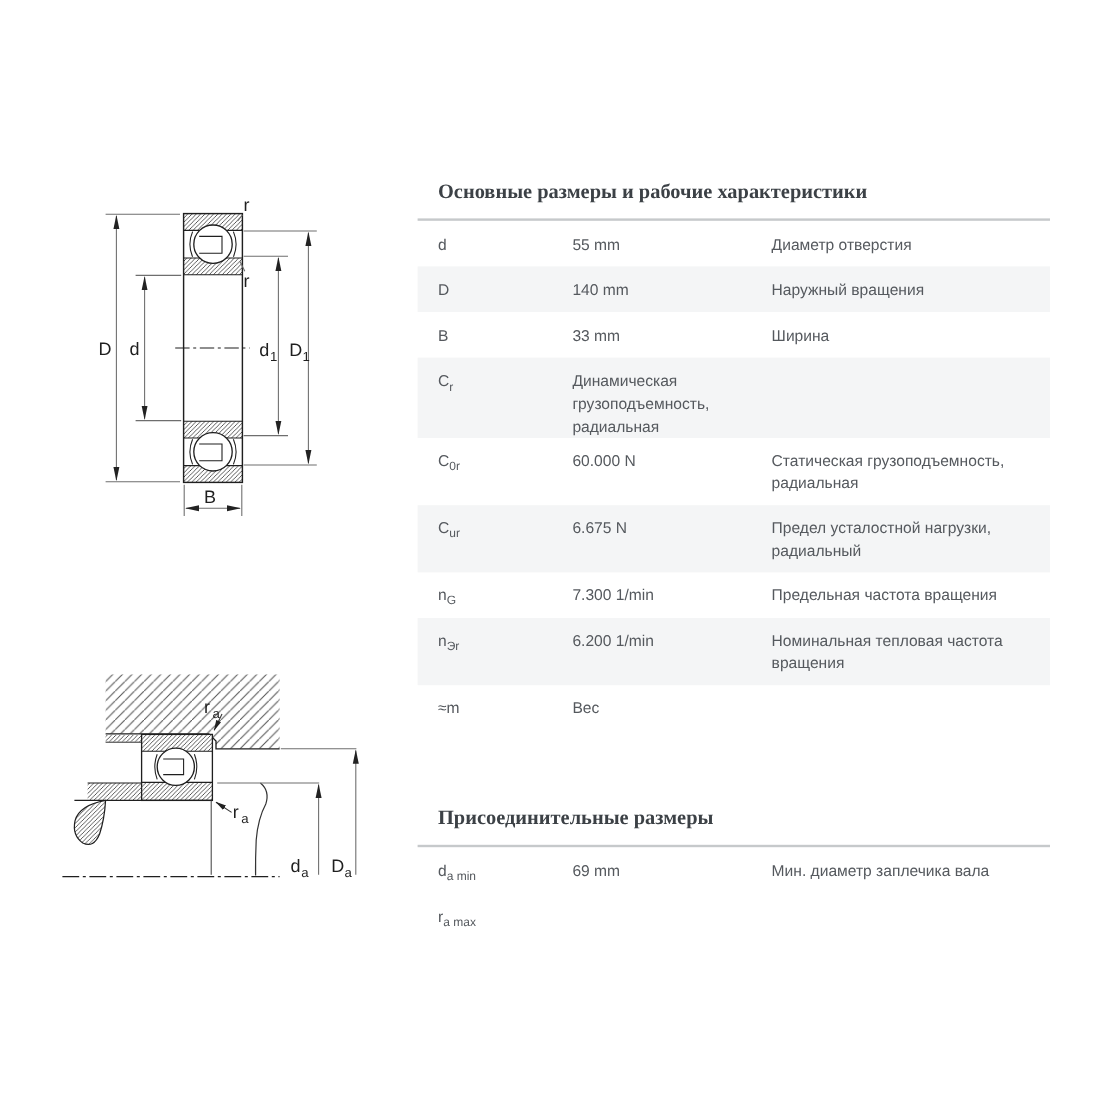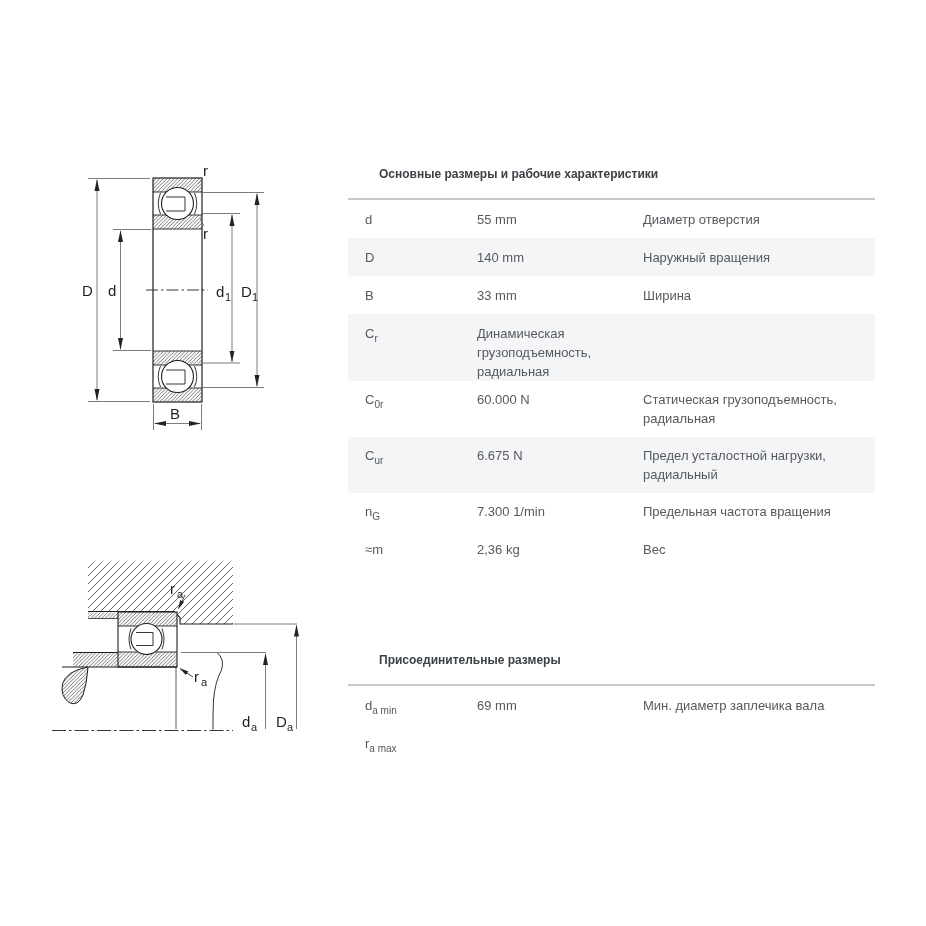--- a/index.html
+++ b/index.html
@@ -7,22 +7,22 @@
     position:relative; width:926px; height:926px; background:#ffffff;
     font-family:"Liberation Sans", sans-serif; overflow:hidden;
   }
   svg.drawing { position:absolute; left:0; top:0; }
   svg text { font-family:"Liberation Sans", sans-serif; fill:#1f1f1f; }
   .dimlbl  { font-size:15px; }
   .dimsub  { font-size:11px; }
 
   .panel { position:absolute; left:348px; width:527px; }
   .panel-title {
-    margin:14px; padding-left:17px; height:20px; line-height:20px;
-    font-size:12px; font-weight:bold; color:#3c4146;
+    margin:0; padding-left:17px; height:20px; line-height:20px;
+    font-size:17px; font-weight:bold; color:#3c4146;font-family:Liberation Serif, serif;
   }
   .divider { margin-top:12px; height:2px; background:#c6c9cb; }
   .trow {
     display:grid; grid-template-columns:112px 166px 1fr;
     padding:9.5px 8px 0 17px; box-sizing:border-box; min-height:38px;
     font-size:13px; line-height:19px; color:#55595e;
   }
   .trow.alt  { background:#f4f5f6; }
   .trow.tall { min-height:56px; }
   .sym sub { font-size:10px; line-height:1; }
@@ -206,29 +206,33 @@
       <div class="trow alt tall">
         <div class="cell sym"><span>C</span><sub>ur</sub></div>
         <div class="cell">6.675 N</div>
         <div class="cell">Предел усталостной нагрузки, радиальный</div>
       </div>
       <div class="trow">
         <div class="cell sym"><span>n</span><sub>G</sub></div>
         <div class="cell">7.300 1/min</div>
         <div class="cell">Предельная частота вращения</div>
       </div>
+      <div class="trow alt tall">
+        <div class="cell sym"><span>n</span><sub>Эr</sub></div>
+        <div class="cell">6.200 1/min</div>
+        <div class="cell">Номинальная тепловая частота вращения</div>
+      </div>
       <div class="trow">
         <div class="cell sym"><span>≈m</span><sub></sub></div>
-        <div class="cell">2,36 kg</div>
         <div class="cell">Вес</div>
       </div>
     </div>
   </div>
 
-  <div class="panel" style="top:636px">
+  <div class="panel" style="top:672px">
     <h2 class="panel-title">Присоединительные размеры</h2>
     <div class="divider"></div>
     <div>
       <div class="trow">
         <div class="cell sym"><span>d</span><sub>a min</sub></div>
         <div class="cell">69 mm</div>
         <div class="cell">Мин. диаметр заплечика вала</div>
       </div>
       <div class="trow">
         <div class="cell sym"><span>r</span><sub>a max</sub></div>

